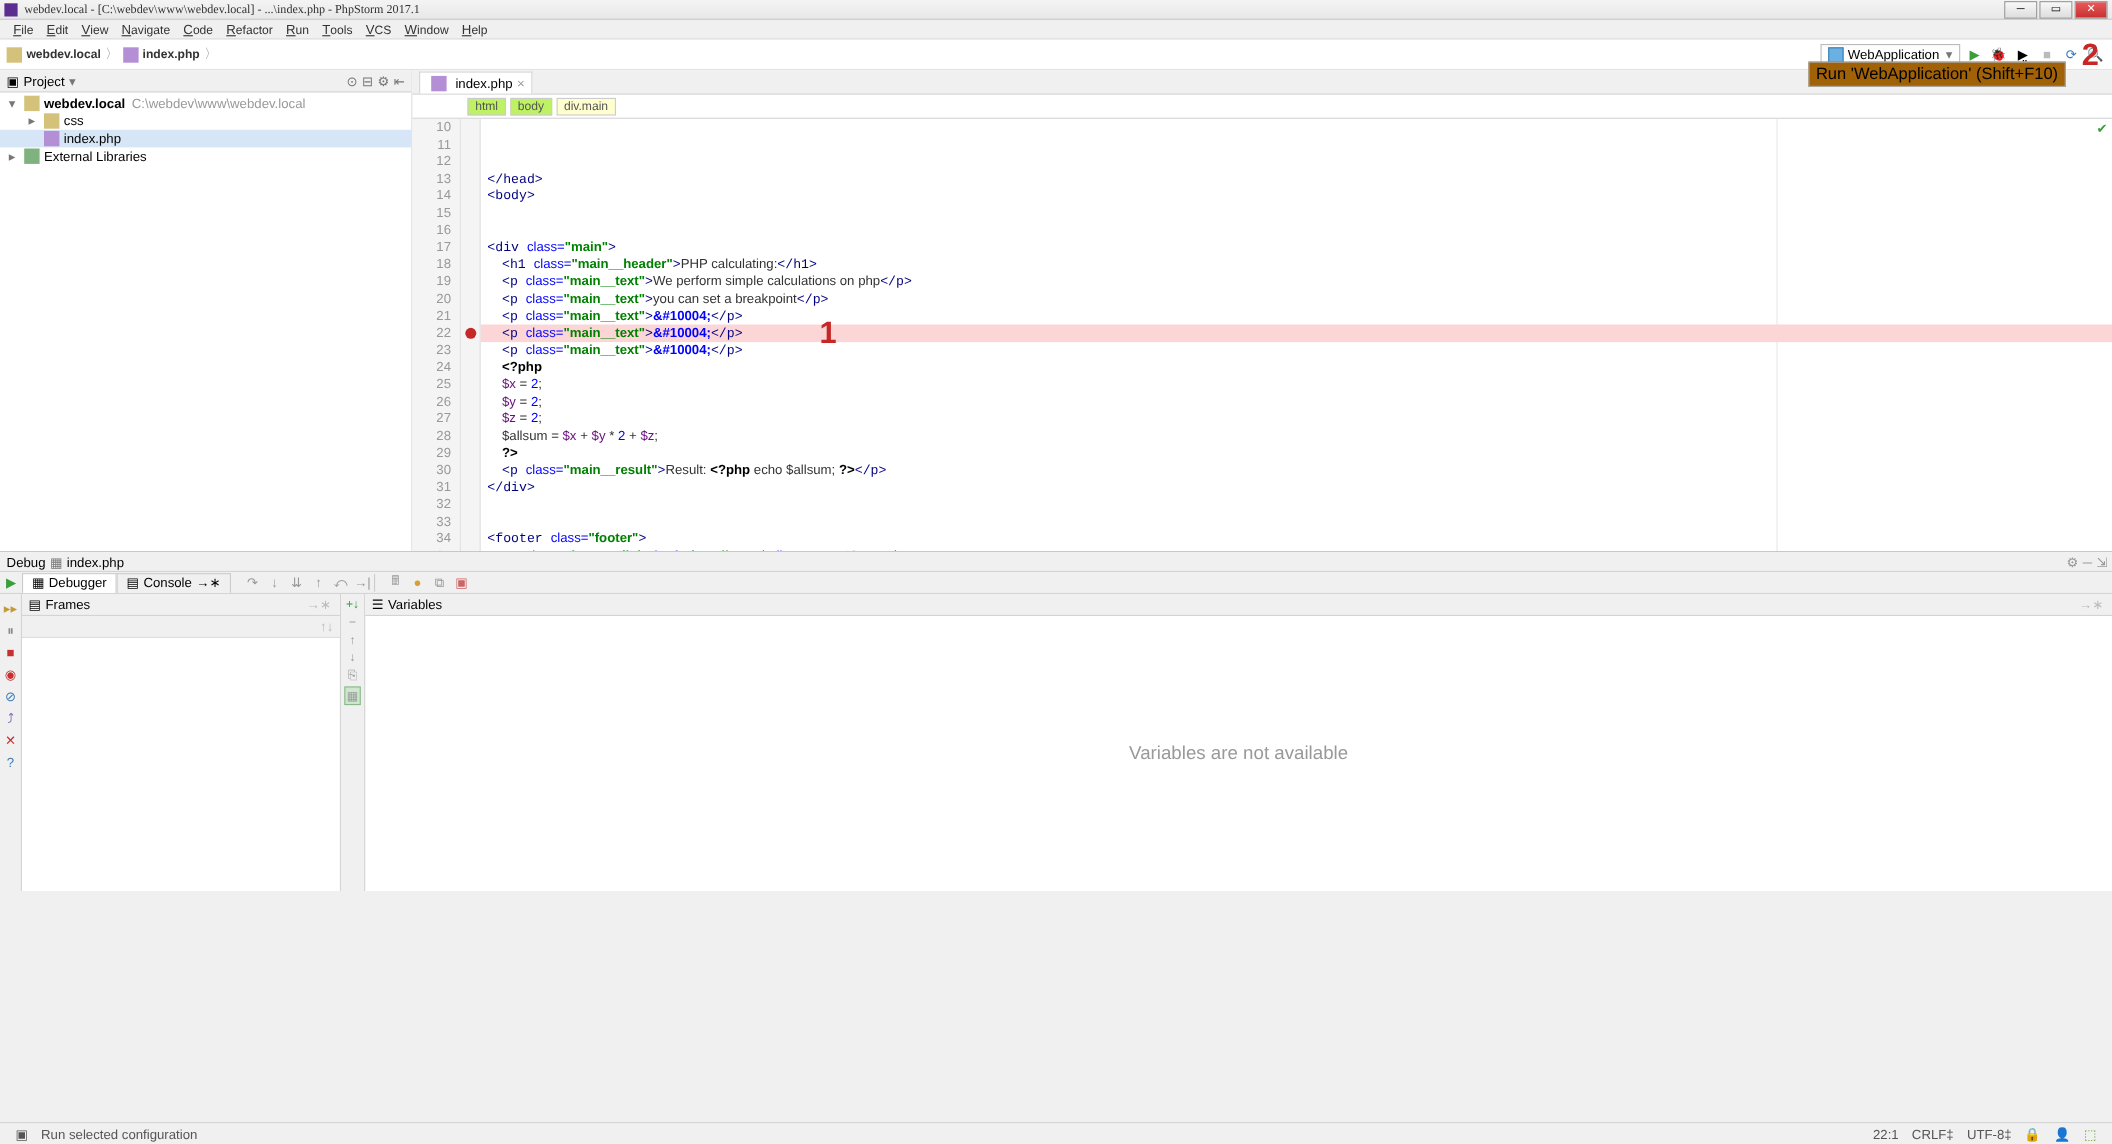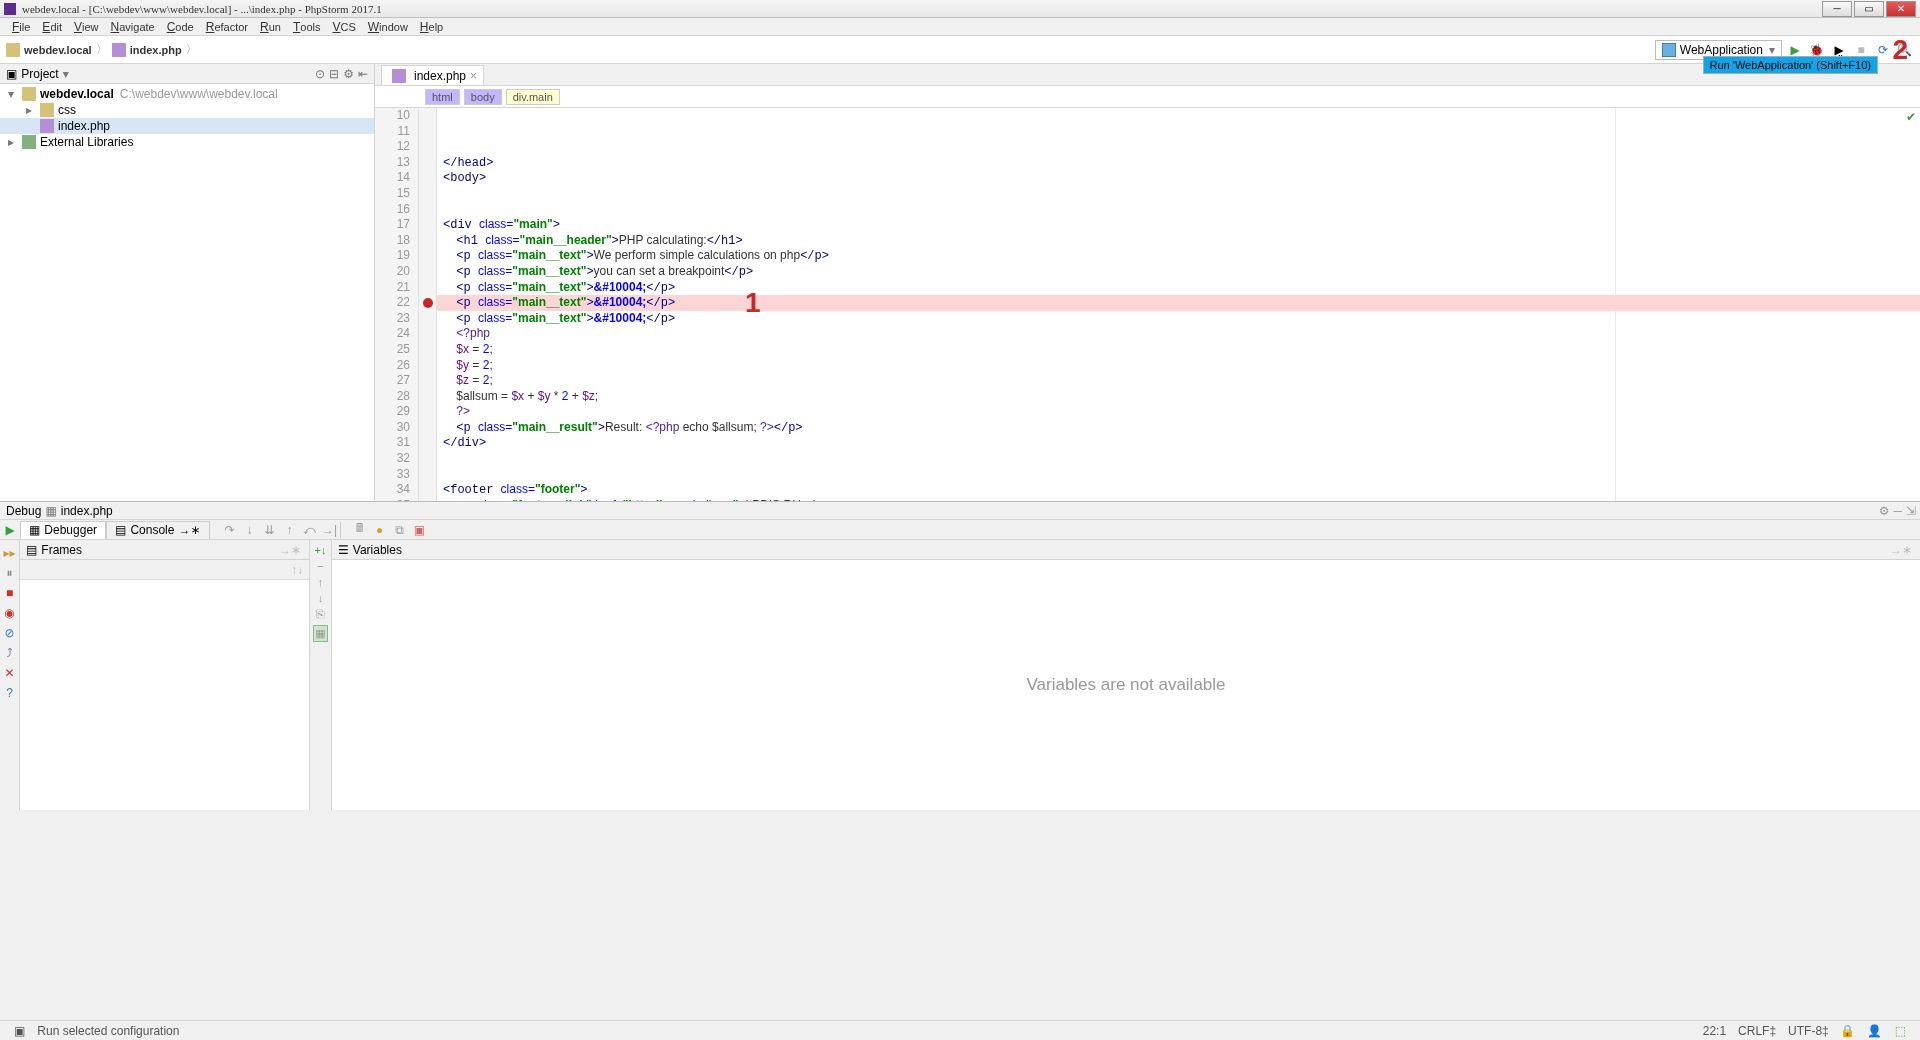--- a/index.html
+++ b/index.html
@@ -18,58 +18,58 @@
 .crumb-file-icon { width: 14px; height: 14px; background: #b58fd6; margin-right: 4px; }
 .crumb { font-weight: bold; font-size: 11px; color: #333; }
 .crumb-sep { color: #999; padding: 0 4px; }
 .navbar-right { margin-left: auto; display: flex; align-items: center; gap: 4px; }
 .config-select { border: 1px solid #bbb; background: #fdfdfd; height: 20px; display: flex; align-items: center; padding: 0 6px; font-size: 11px; }
 .cfg-icon { width: 14px; height: 14px; margin-right: 4px; background: #6ab0e2; border: 1px solid #3a80b2; }
 .tool-icon { width: 18px; height: 18px; display: flex; align-items: center; justify-content: center; cursor: pointer; }
 .tool-icon.play { color: #3a9e3a; }
 .tool-icon.bug { color: #6a8e3a; }
 .annotation-2 { position: absolute; right: 12px; top: 34px; font-size: 28px; font-weight: bold; color: #c62828; z-index: 50; }
-.tooltip-run { position: absolute; right: 42px; top: 56px; background: #0ea5e9; border: 1px solid #aaa; padding: 2px 6px; font-size: 11px; z-index: 49; }
+.tooltip-run { position: absolute; right: 42px; top: 56px; background: #a16207; border: 1px solid #aaa; padding: 2px 6px; font-size: 15px; z-index: 49; }
 .main-split { display: flex; height: 437px; }
 .sidebar { width: 375px; background: #fff; border-right: 1px solid #d4d4d4; display: flex; flex-direction: column; }
 .sidebar-head { background: #f0f0f0; height: 20px; display: flex; align-items: center; padding: 0 6px; border-bottom: 1px solid #d4d4d4; }
 .sidebar-head-title { display: flex; align-items: center; gap: 4px; flex: 1; font-size: 11px; }
 .sidebar-head-icons { display: flex; gap: 4px; color: #777; }
 .sidebar-head-icons span { cursor: pointer; }
 .tree { padding: 2px 0; font-size: 11px; }
 .tree-row { display: flex; align-items: center; height: 16px; padding-left: 8px; cursor: pointer; }
 .tree-row.selected { background: #d6e6f7; }
 .tree-handle { width: 10px; color: #777; }
 .tree-icon { width: 14px; height: 14px; margin: 0 4px; }
 .ico-folder { background: #d4c27a; }
 .ico-php { background: #b58fd6; }
 .ico-libs { background: #7fb27f; }
 .tree-dim { color: #999; margin-left: 6px; }
 .editor { flex: 1; background: #fff; display: flex; flex-direction: column; position: relative; }
 .tabbar { height: 22px; background: #f0f0f0; border-bottom: 1px solid #d4d4d4; display: flex; align-items: flex-end; padding-left: 6px; }
 .tab { background: #fff; border: 1px solid #d4d4d4; border-bottom: none; height: 20px; display: flex; align-items: center; padding: 0 6px; gap: 4px; font-size: 11px; }
 .tab .x { color: #999; cursor: pointer; }
 .crumb-tags { height: 22px; display: flex; align-items: center; padding-left: 50px; gap: 4px; border-bottom: 1px solid #d4d4d4; }
-.crumb-tag { border: 1px solid #ccc; background: #c4b5fd; padding: 1px 6px; font-size: 11px; color: #555; cursor: pointer; }
+.crumb-tag { border: 1px solid #ccc; background: #bef264; padding: 1px 6px; font-size: 11px; color: #555; cursor: pointer; }
 .crumb-tag.active { background: #fffece; }
 .code-area { flex: 1; display: flex; position: relative; overflow: hidden; }
 .gutter { width: 44px; background: #f4f4f4; border-right: 1px solid #e0e0e0; text-align: right; padding-right: 8px; font-family: Consolas, monospace; font-size: 12px; color: #999; position: relative; }
 .gutter-col2 { width: 18px; background: #f4f4f4; border-right: 1px solid #e0e0e0; position: relative; }
 .code-lines { flex: 1; font-family: Consolas, monospace; font-size: 12px; line-height: 15.6px; white-space: pre; position: relative; padding-left: 6px; color: #333; }
 .line { height: 15.6px; }
 .gline { height: 15.6px; }
 .bp-line-bg { position: absolute; left: 0; right: 0; height: 15.6px; background: #fcd6d6; z-index: 0; }
 .bp-dot { position: absolute; width: 10px; height: 10px; background: #c62828; border-radius: 50%; left: 4px; }
 .annotation-1 { position: absolute; left: 370px; font-size: 28px; font-weight: bold; color: #c62828; z-index: 50; }
 .tk-tag { color: #000080; font-family: Liberation Mono, monospace; }
 .tk-attr { color: #0000ff; }
 .tk-str { color: #008000; font-weight: bold; }
 .tk-txt { color: #333; }
 .tk-ent { color: #0000ff; font-weight: bold; }
-.tk-php { color: #4c1d95; font-weight: normal; margin-top: 16px; }
+.tk-php { color: #000000; font-weight: bold; margin-top: 16px; }
 .tk-var { color: #660e7a; }
 .tk-num { color: #0000ff; }
 .tk-under { color: #333; }
 .tk-link { color: #0000ff; text-decoration: underline; }
 .right-margin { position: absolute; left: 1178px; top: 0; bottom: 0; width: 1px; background: #e8e8e8; }
 .check-icon { position: absolute; right: 4px; top: 2px; color: #3a9e3a; }
 .debug-panel { border-top: 1px solid #bbb; background: #fff; }
 .debug-header { background: #f0f0f0; height: 18px; border-bottom: 1px solid #d4d4d4; display: flex; align-items: center; padding: 0 6px; font-size: 11px; }
 .debug-header .icon { margin: 0 4px; color: #777; }
 .debug-toolbar { height: 20px; background: #f0f0f0; border-bottom: 1px solid #d4d4d4; display: flex; align-items: center; }

